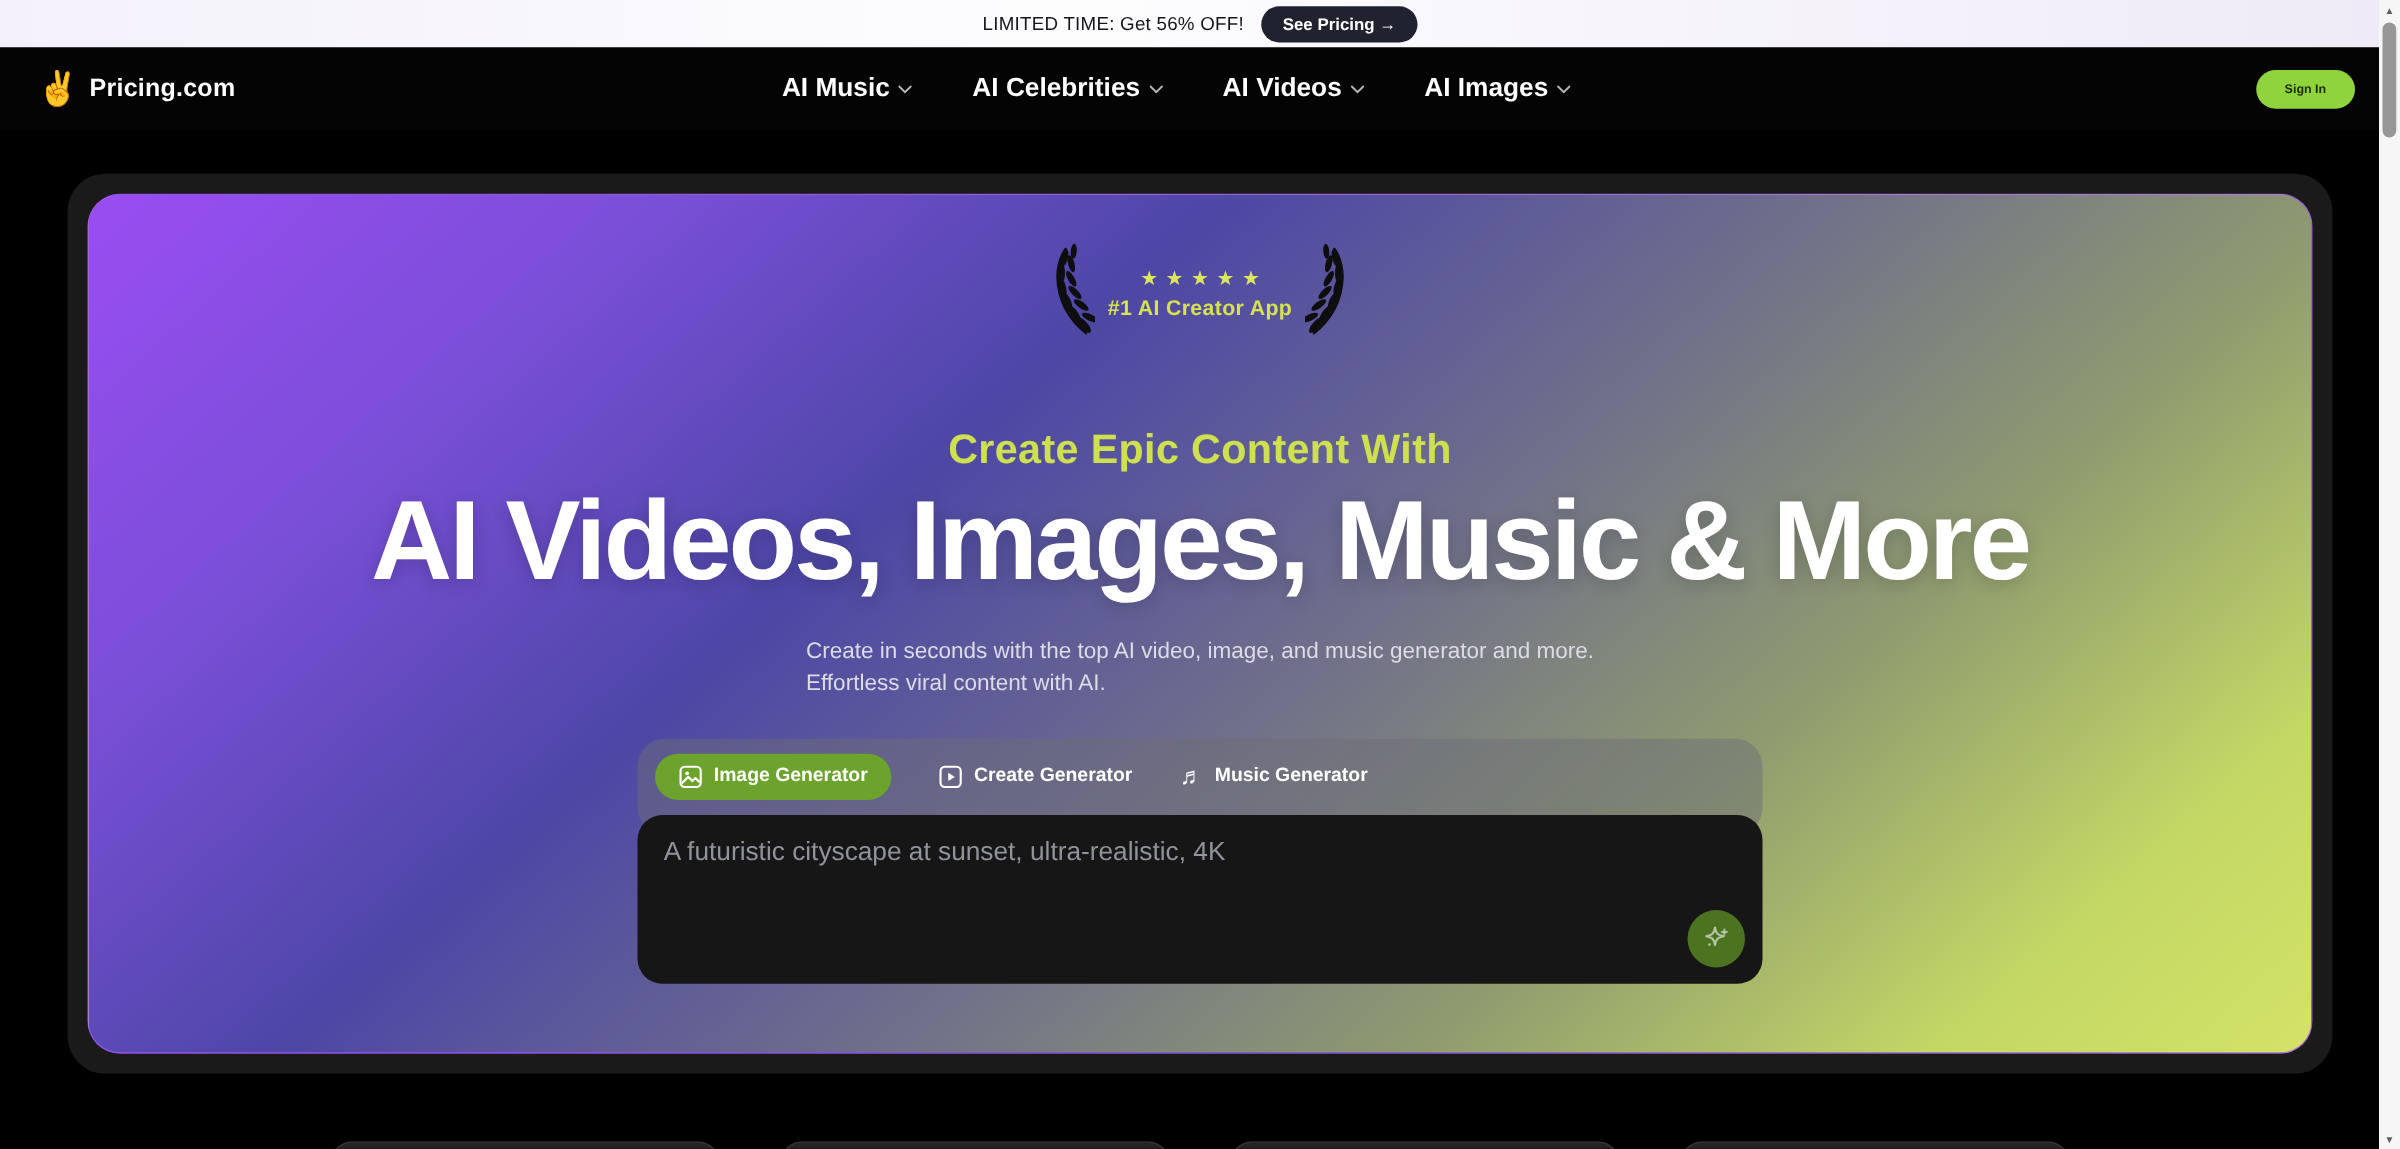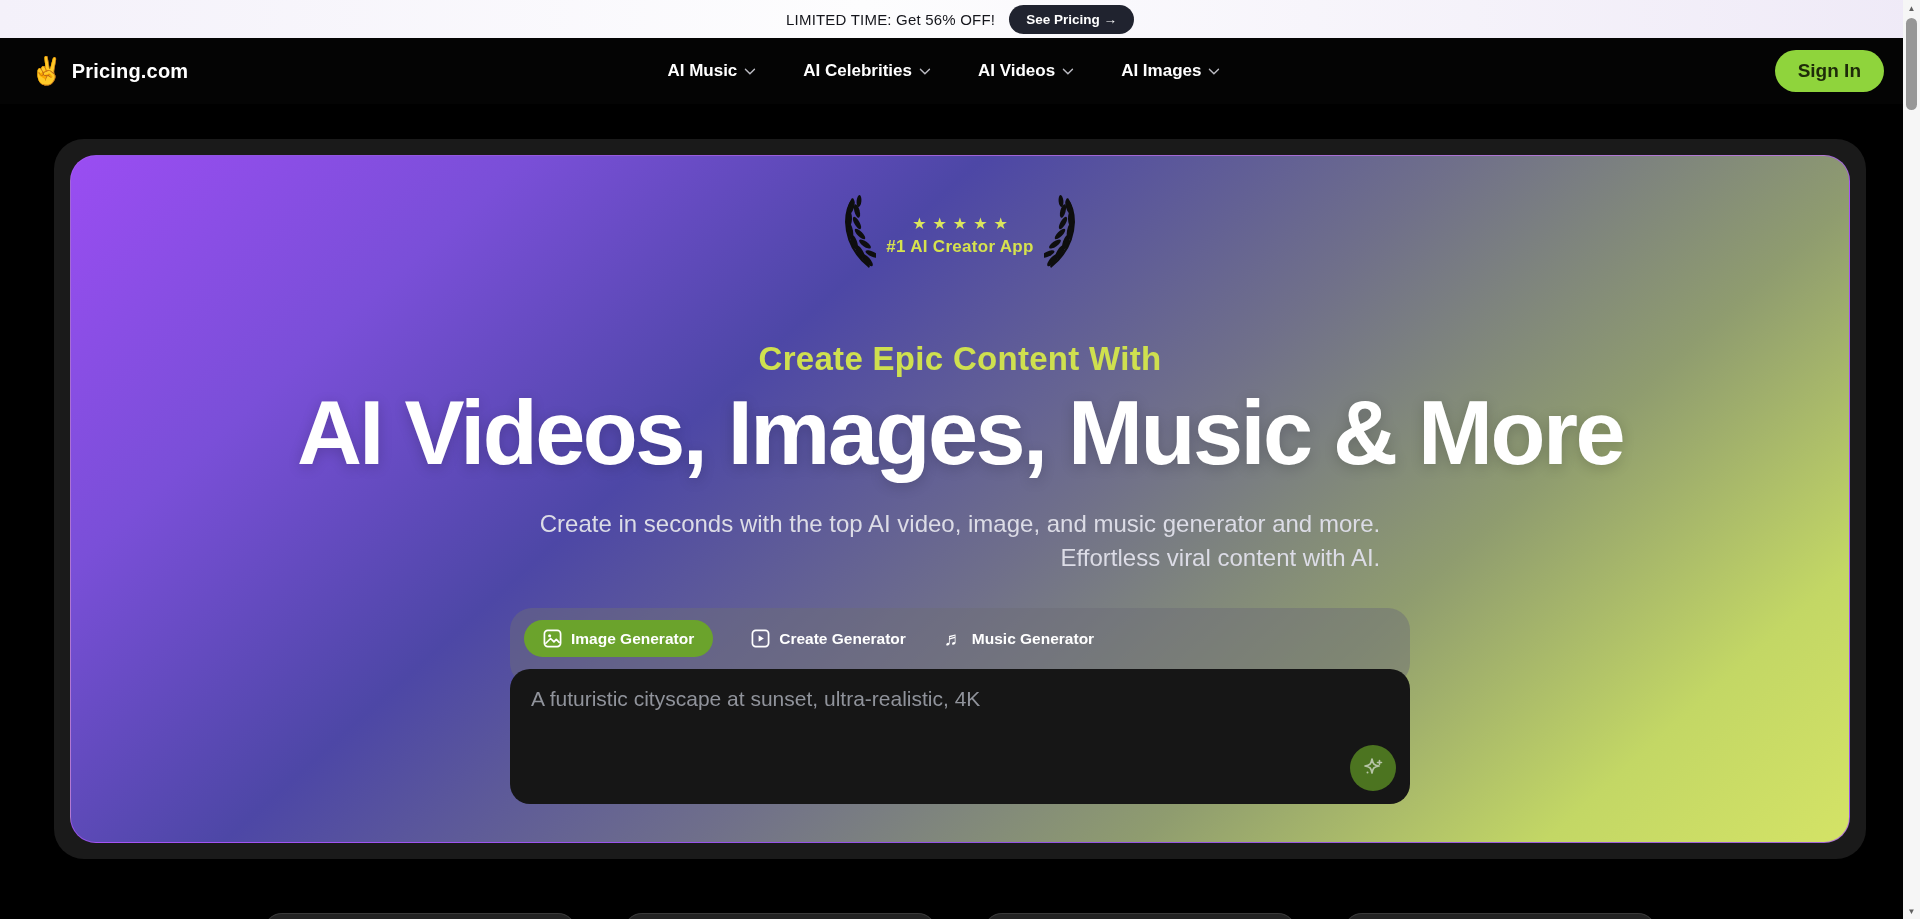--- a/index.html
+++ b/index.html
@@ -23,24 +23,24 @@
     height:66px; background:#040404; display:flex; align-items:center;
     padding:0 36px 0 30px; position:relative;
   }
   .logo{ display:flex; align-items:center; gap:8px; cursor:pointer; }
   .logo-emoji{ font-size:27px; color:#f2c94c; line-height:1; }
   .logo-text{ color:#fff; font-size:20px; font-weight:800; letter-spacing:.2px; }
   .main-nav{
     position:absolute; left:50%; top:0; transform:translateX(-53%);
     height:66px; display:flex; align-items:center; gap:48px;
   }
-  .nav-item{ display:flex; align-items:center; gap:7px; color:#fff; font-size:17px; font-weight:700; cursor:pointer; }
+  .nav-item{ display:flex; align-items:center; gap:7px; color:#fff; font-size:21px; font-weight:700; cursor:pointer; }
   .chev{ width:11px; height:7px; display:inline-block; }
   .signin-btn{
-    margin-left:auto; background:#8fd43c; color:#1e2b09; font-size:19px; font-weight:700;
+    margin-left:auto; background:#8fd43c; color:#1e2b09; font-size:10px; font-weight:700;
     border:none; border-radius:999px; padding:10px 23px; cursor:pointer;
     font-family:"Liberation Sans", sans-serif;
   }
 
   
   .hero-outer{
     width:1812px; height:720px; margin:35px auto 0;
     background:#1a1a1a; border-radius:30px; padding:16px;
   }
   .hero-card{
@@ -54,21 +54,21 @@
   .laurel.right{ transform:scaleX(-1); }
   .badge-center{ display:flex; flex-direction:column; align-items:center; gap:4px; padding-top:4px;}
   .badge-stars{ color:#dbe65c; font-size:16px; letter-spacing:6px; text-indent:6px; }
   .badge-label{ color:#d6e24e; font-size:17px; font-weight:700; letter-spacing:.3px; }
 
   .hero-eyebrow{ margin-top:68px; color:#cfe04f; font-size:33px; font-weight:800; letter-spacing:.3px; }
   .hero-title{
     margin-top:8px; color:#fff; font-size:90px; font-weight:800; letter-spacing:-2.5px;
     line-height:1.05; text-shadow:0 3px 14px rgba(0,0,0,.18); white-space:nowrap;
   }
-  .hero-sub{ margin-top:26px; text-align:right; color:#dcdce6; font-size:24px; line-height:1.45; }
+  .hero-sub{ margin-top:26px; text-align:left; color:#dcdce6; font-size:18px; line-height:1.45; }
 
   
   .gen-panel{ width:900px; margin:32px auto 0; }
   .tabbar{
     background:rgba(108,108,120,.48); border-radius:22px;
     padding:12px 14px 28px; display:flex; align-items:center; gap:38px;
   }
   .tab{ display:flex; align-items:center; gap:9px; color:#fff; font-size:15.5px; font-weight:700; cursor:pointer; }
   .tab.active{ background:#6ba32c; border-radius:999px; padding:9px 19px; }
   .tab .ticon{ width:19px; height:19px; display:block; }

